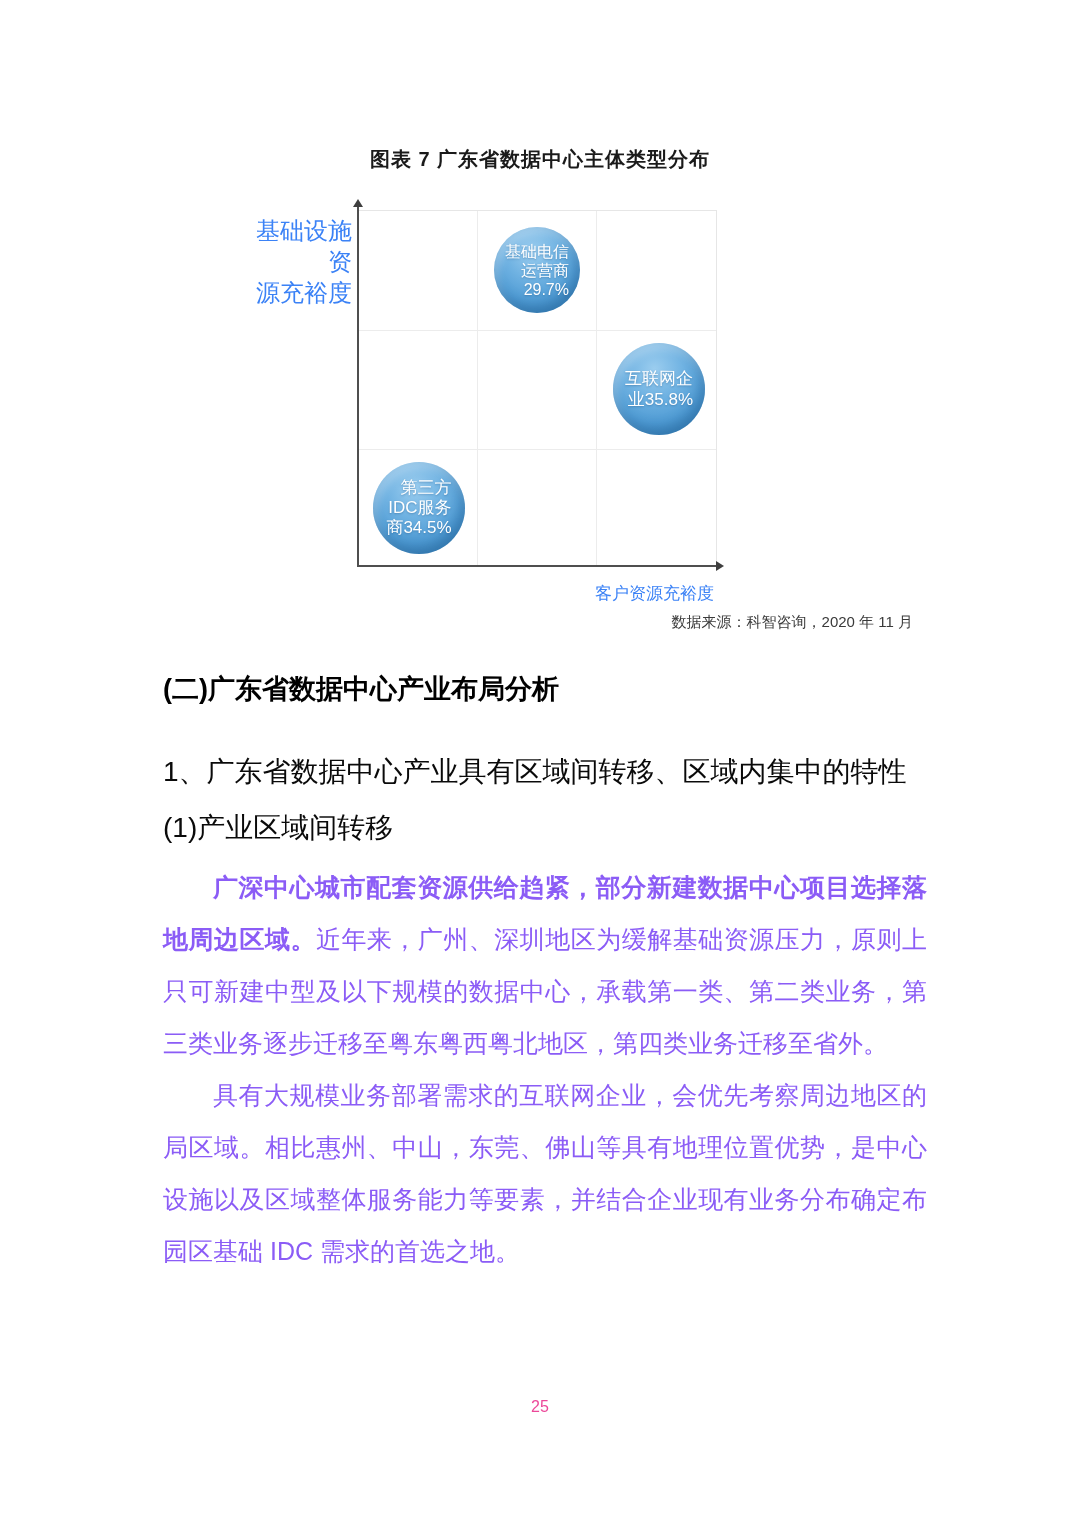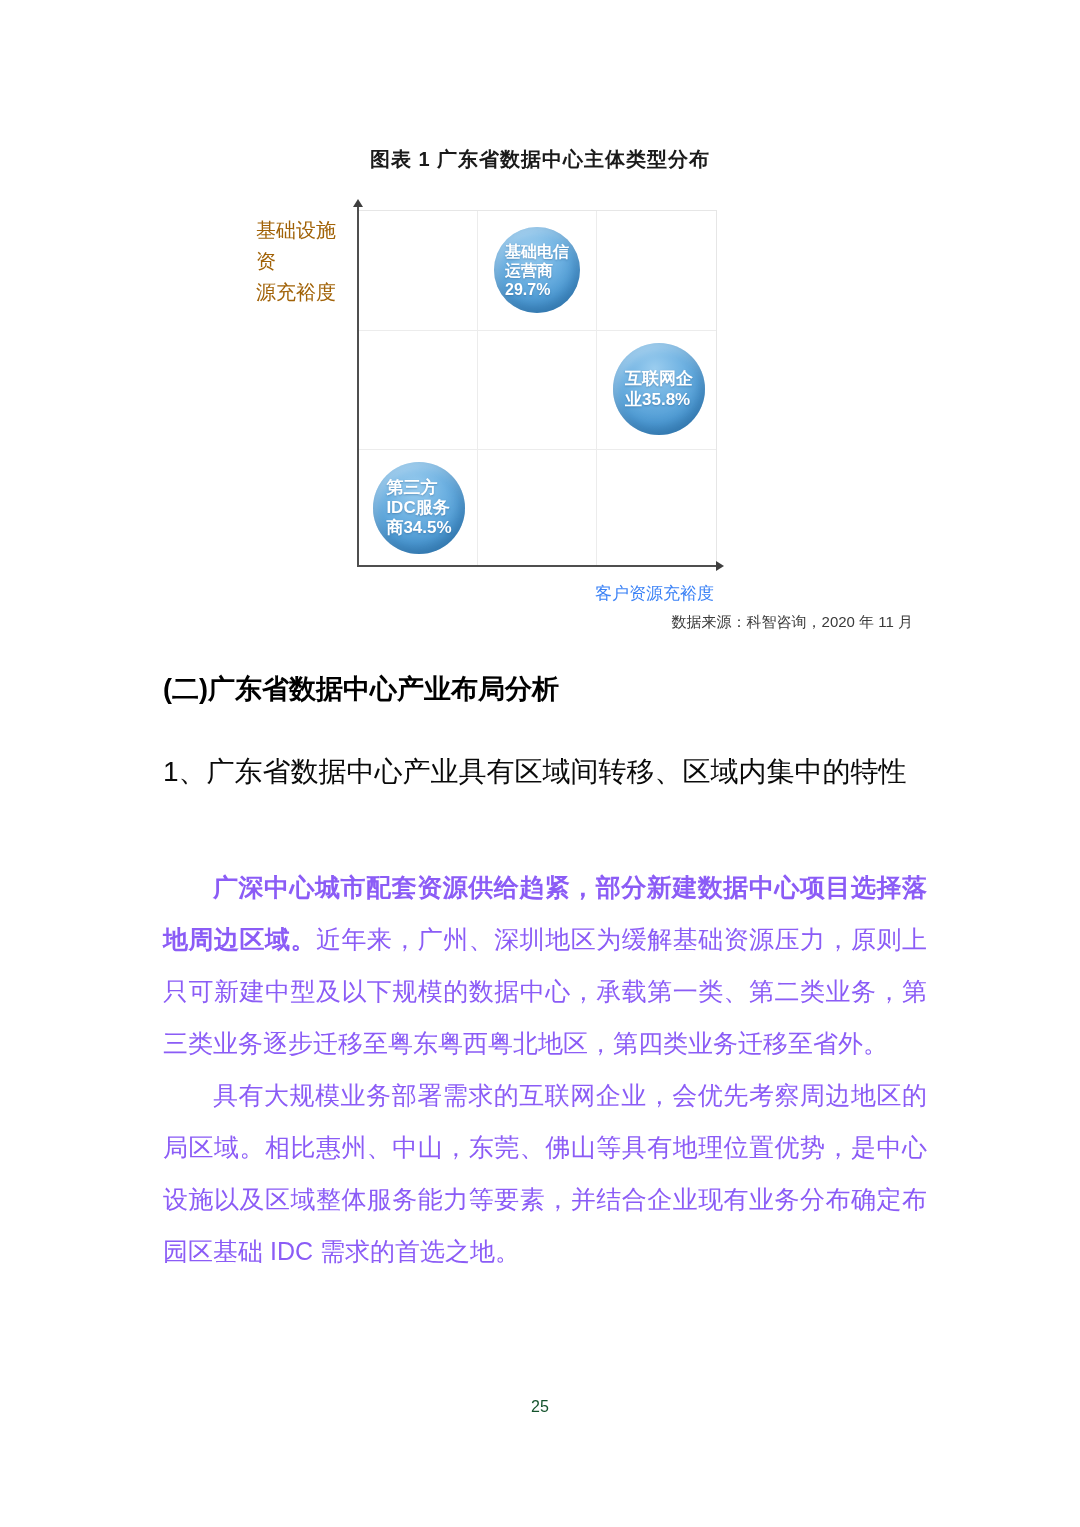--- a/index.html
+++ b/index.html
@@ -34,39 +34,39 @@
     border-bottom:8px solid #3f3f3f;
   }
   .arrow-right {
     position:absolute; left:716px; top:561px; width:0; height:0;
     border-top:5px solid transparent; border-bottom:5px solid transparent;
     border-left:8px solid #3f3f3f;
   }
 
   .y-label {
     position:absolute; left:256px; top:215px; width:96px;
-    font-size:20px; line-height:31px; color:#a16207; text-align:left;
+    font-size:24px; line-height:31px; color:#3b82f6; text-align:right;
   }
   .y-label span { display:block; }
   .x-label {
     position:absolute; left:595px; top:582px;
     font-size:17px; color:#3b82f6;
   }
   .fig-source {
     position:absolute; right:167px; top:613px;
     font-size:15px; color:#3a3a3a;
   }
 
   .bubble {
     position:absolute; border-radius:50%;
     background:radial-gradient(circle at 45% 28%, #9bcdef 0%, #6fb2e2 35%, #4f9bd4 65%, #3d88c1 88%, #3b80b5 100%);
     box-shadow: inset -4px -7px 12px rgba(25,85,135,.38), inset 4px 7px 9px rgba(255,255,255,.30);
     display:flex; align-items:center; justify-content:center;
   }
-  .bubble .txt { text-align:left; color:#ffffff; font-weight:bold; text-shadow:0 1px 2px rgba(40,90,140,.45); }
+  .bubble .txt { text-align:right; color:#ffffff; font-weight:normal; text-shadow:0 1px 2px rgba(40,90,140,.45); }
   .bubble .txt span { display:block; }
   .bubble-1 { left:494px; top:227px; width:86px; height:86px; }
   .bubble-1 .txt { font-size:16px; line-height:19px; }
   .bubble-2 { left:613px; top:343px; width:92px; height:92px; }
   .bubble-2 .txt { font-size:17px; line-height:21px; }
   .bubble-3 { left:373px; top:462px; width:92px; height:92px; }
   .bubble-3 .txt { font-size:17px; line-height:20px; }
 
   
   .h1 {
@@ -85,29 +85,29 @@
     position:absolute; left:163px; top:861px; width:764px;
     font-size:25px; line-height:52px; color:#8b5cf6;
   }
   .bl { text-align:justify; text-align-last:justify; }
   .bl.end { text-align-last:left; }
   .bl.indent { padding-left:50px; }
   .b { font-weight:bold; }
 
   .page-num {
     position:absolute; left:0; top:1398px; width:100%;
-    text-align:center; font-size:16px; color:#14532d;
+    text-align:center; font-size:16px; color:#ec4899;
   }
 </style>
 </head>
 <body>
 
 <div class="page">
 
-  <div class="fig-title">图表 1 广东省数据中心主体类型分布</div>
+  <div class="fig-title">图表 7 广东省数据中心主体类型分布</div>
 
   <div class="y-label">
     <span>基础设施资</span>
     <span>源充裕度</span>
   </div>
 
   <div class="plot">
     <div class="gline gv1"></div>
     <div class="gline gv2"></div>
     <div class="gline gh1"></div>
@@ -139,20 +139,21 @@
       <span>IDC服务</span>
       <span>商34.5%</span>
     </div>
   </div>
 
   <div class="x-label">客户资源充裕度</div>
   <div class="fig-source">数据来源：科智咨询，2020 年 11 月</div>
 
   <div class="h1">(二)广东省数据中心产业布局分析</div>
   <div class="h2">1、广东省数据中心产业具有区域间转移、区域内集中的特性</div>
+  <div class="h3">(1)产业区域间转移</div>
 
   <div class="body-text">
     <div class="bl indent"><span class="b">广深中心城市配套资源供给趋紧，部分新建数据中心项目选择落</span><span></span></div>
     <div class="bl"><span class="b">地周边区域。</span><span>近年来，广州、深圳地区为缓解基础资源压力，原则上</span></div>
     <div class="bl"><span class="b"></span><span>只可新建中型及以下规模的数据中心，承载第一类、第二类业务，第</span></div>
     <div class="bl end"><span class="b"></span><span>三类业务逐步迁移至粤东粤西粤北地区，第四类业务迁移至省外。</span></div>
 
     <div class="bl indent"><span>具有大规模业务部署需求的互联网企业，会优先考察周边地区的</span></div>
     <div class="bl"><span>局区域。相比惠州、中山，东莞、佛山等具有地理位置优势，是中心</span></div>
     <div class="bl"><span>设施以及区域整体服务能力等要素，并结合企业现有业务分布确定布</span></div>

